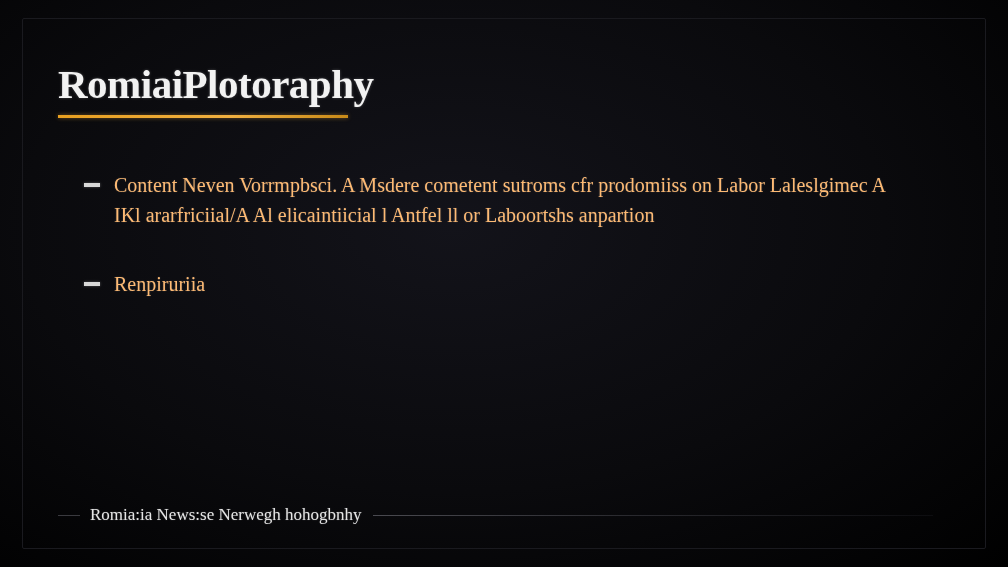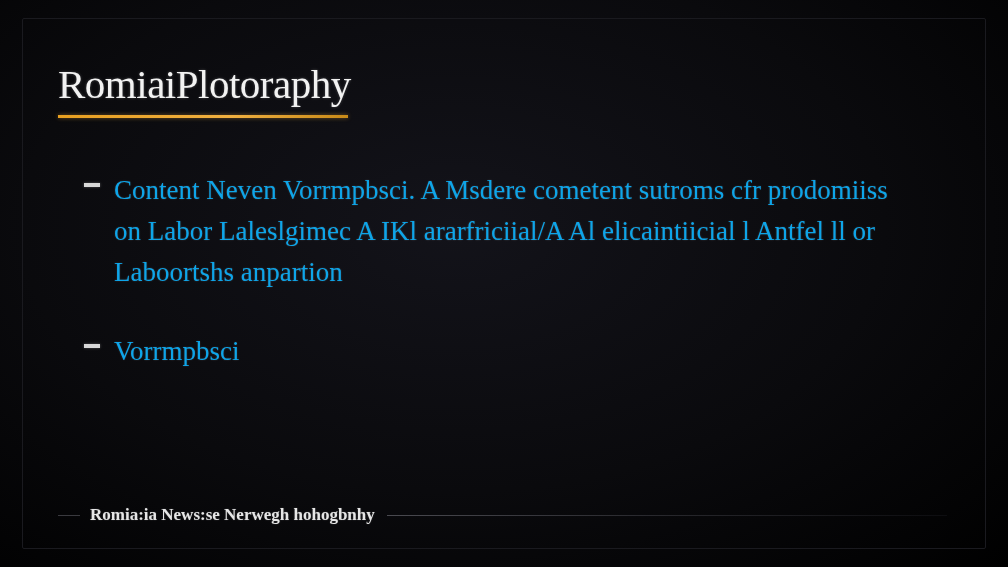--- a/index.html
+++ b/index.html
@@ -48,21 +48,21 @@
   }
 
   .title-block {
     position: relative;
     margin-left: 0px;
   }
 
   .title {
     font-family: "Liberation Serif", serif;
     font-size: 41px;
-    font-weight: normal;
+    font-weight: bold;
     color: #f2f2f2;
     letter-spacing: -0.5px;
     line-height: 1.1;
     text-shadow: 0 0 3px rgba(255,255,255,0.25);
     white-space: nowrap;
   }
 
   .title-underline {
     margin-top: 8px;
     width: 290px;
@@ -87,23 +87,23 @@
     width: 16px;
     height: 4px;
     background: #d8d8d8;
     margin-top: 13px;
     margin-right: 14px;
     box-shadow: 0 0 3px rgba(255,255,255,0.3);
   }
 
   .bullet-text {
     font-family: "Liberation Serif", serif;
-    font-size: 27px;
+    font-size: 20px;
     line-height: 1.52;
-    color: #0ea5e9;
+    color: #fdba74;
     max-width: 800px;
     text-shadow: 0 0 2px rgba(255,255,255,0.18);
   }
 
   .footer {
     position: absolute;
     left: 58px;
     right: 60px;
     bottom: 42px;
     z-index: 2;
@@ -114,21 +114,21 @@
   .footer-rule-left {
     width: 22px;
     height: 1px;
     background: #3a3a3f;
     margin-right: 10px;
   }
 
   .footer-text {
     font-family: "Liberation Serif", serif;
     font-size: 17px;
-    font-weight: bold;
+    font-weight: normal;
     color: #e6e6e6;
     white-space: nowrap;
     text-shadow: 0 0 2px rgba(255,255,255,0.2);
   }
 
   .footer-rule-right {
     flex: 1 1 auto;
     height: 1px;
     background: linear-gradient(90deg, #4a4a50 0%, #2a2a2f 45%, #0d0d10 100%);
     margin-left: 12px;
@@ -151,21 +151,21 @@
 
     <div class="bullets">
 
       <div class="bullet">
         <span class="bullet-marker"></span>
         <span class="bullet-text">Content Neven Vorrmpbsci. A Msdere cometent sutroms cfr prodomiiss on Labor Laleslgimec A IKl ararfriciial/A Al elicaintiicial l Antfel ll or Laboortshs anpartion</span>
       </div>
 
       <div class="bullet">
         <span class="bullet-marker"></span>
-        <span class="bullet-text">Vorrmpbsci</span>
+        <span class="bullet-text">Renpiruriia</span>
       </div>
 
 
     </div>
   </div>
 
   <div class="footer">
     <span class="footer-rule-left"></span>
     <span class="footer-text">Romia:ia News:se Nerwegh hohogbnhy</span>
     <span class="footer-rule-right"></span>

